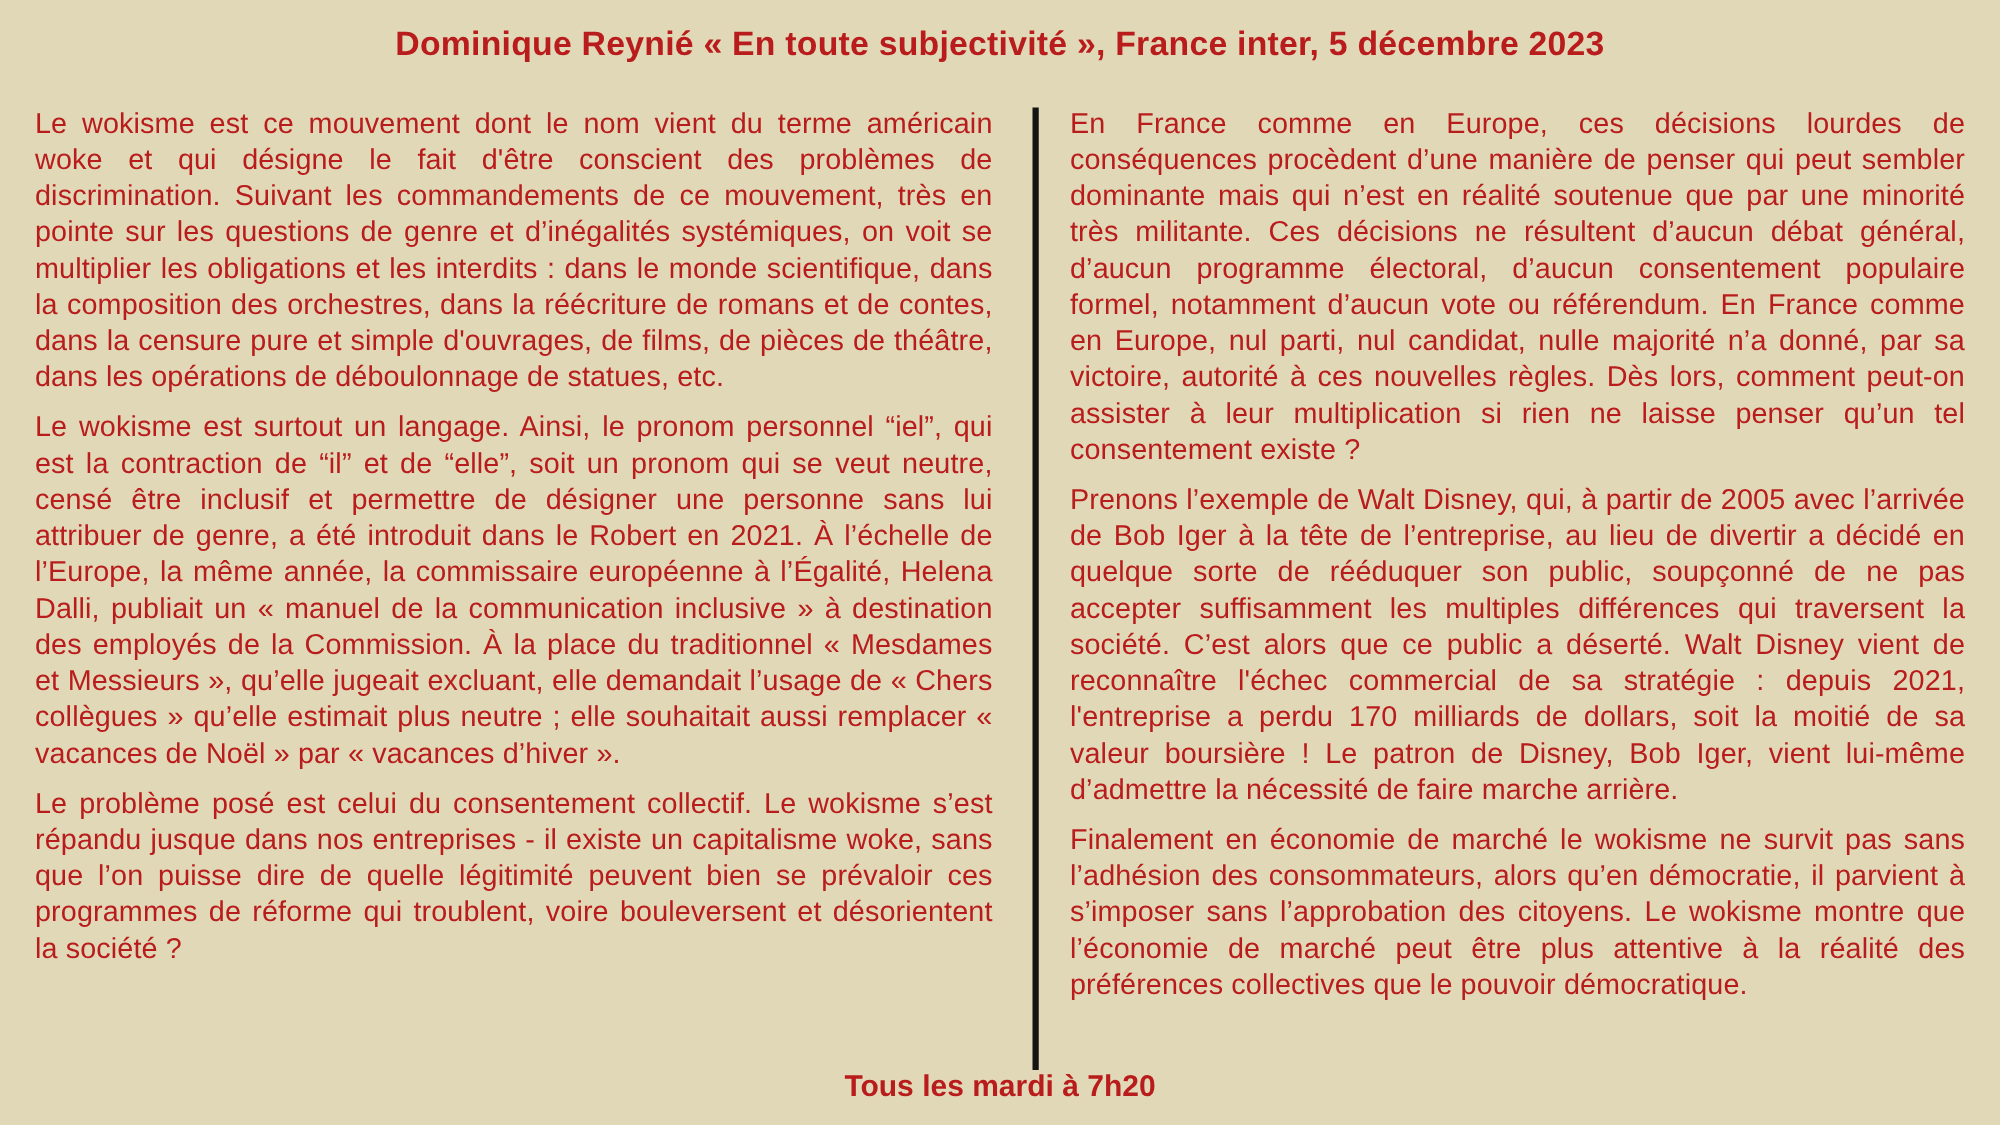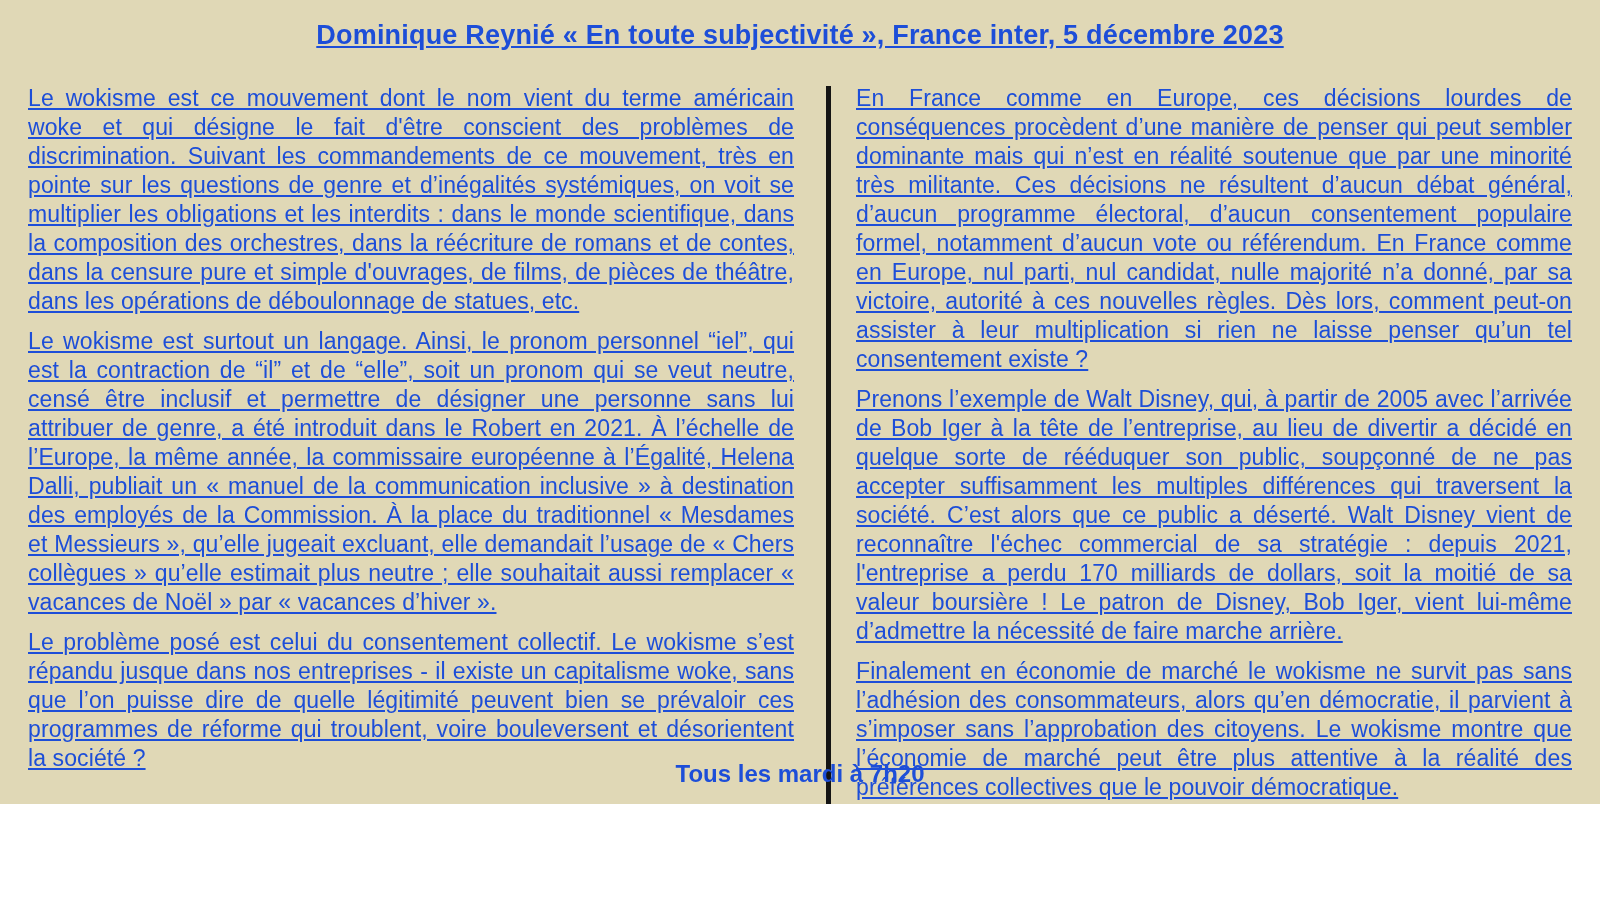--- a/index.html
+++ b/index.html
@@ -1,26 +1,25 @@
 <!DOCTYPE html>
 <html lang="fr"><head>
 <meta charset="utf-8">
 <style>
   html, body { margin: 0; padding: 0; }
   .page {
     position: relative;
     width: 1600px;
-    height: 804px;
+    height: 900px;
     background: #e0d8b6;
-    color: #1d4ed8;
+    color: #b91c1c;
     font-family: "Liberation Sans", sans-serif;
     box-sizing: border-box;
     padding: 12px 28px 0 28px;
     overflow: hidden;
-    text-decoration: underline;
   }
   .title {
     text-align: center;
     font-size: 27px;
     font-weight: bold;
     letter-spacing: 0.2px;
     margin: 8px 0 16px 0;
   }
   .columns {
     display: flex;

